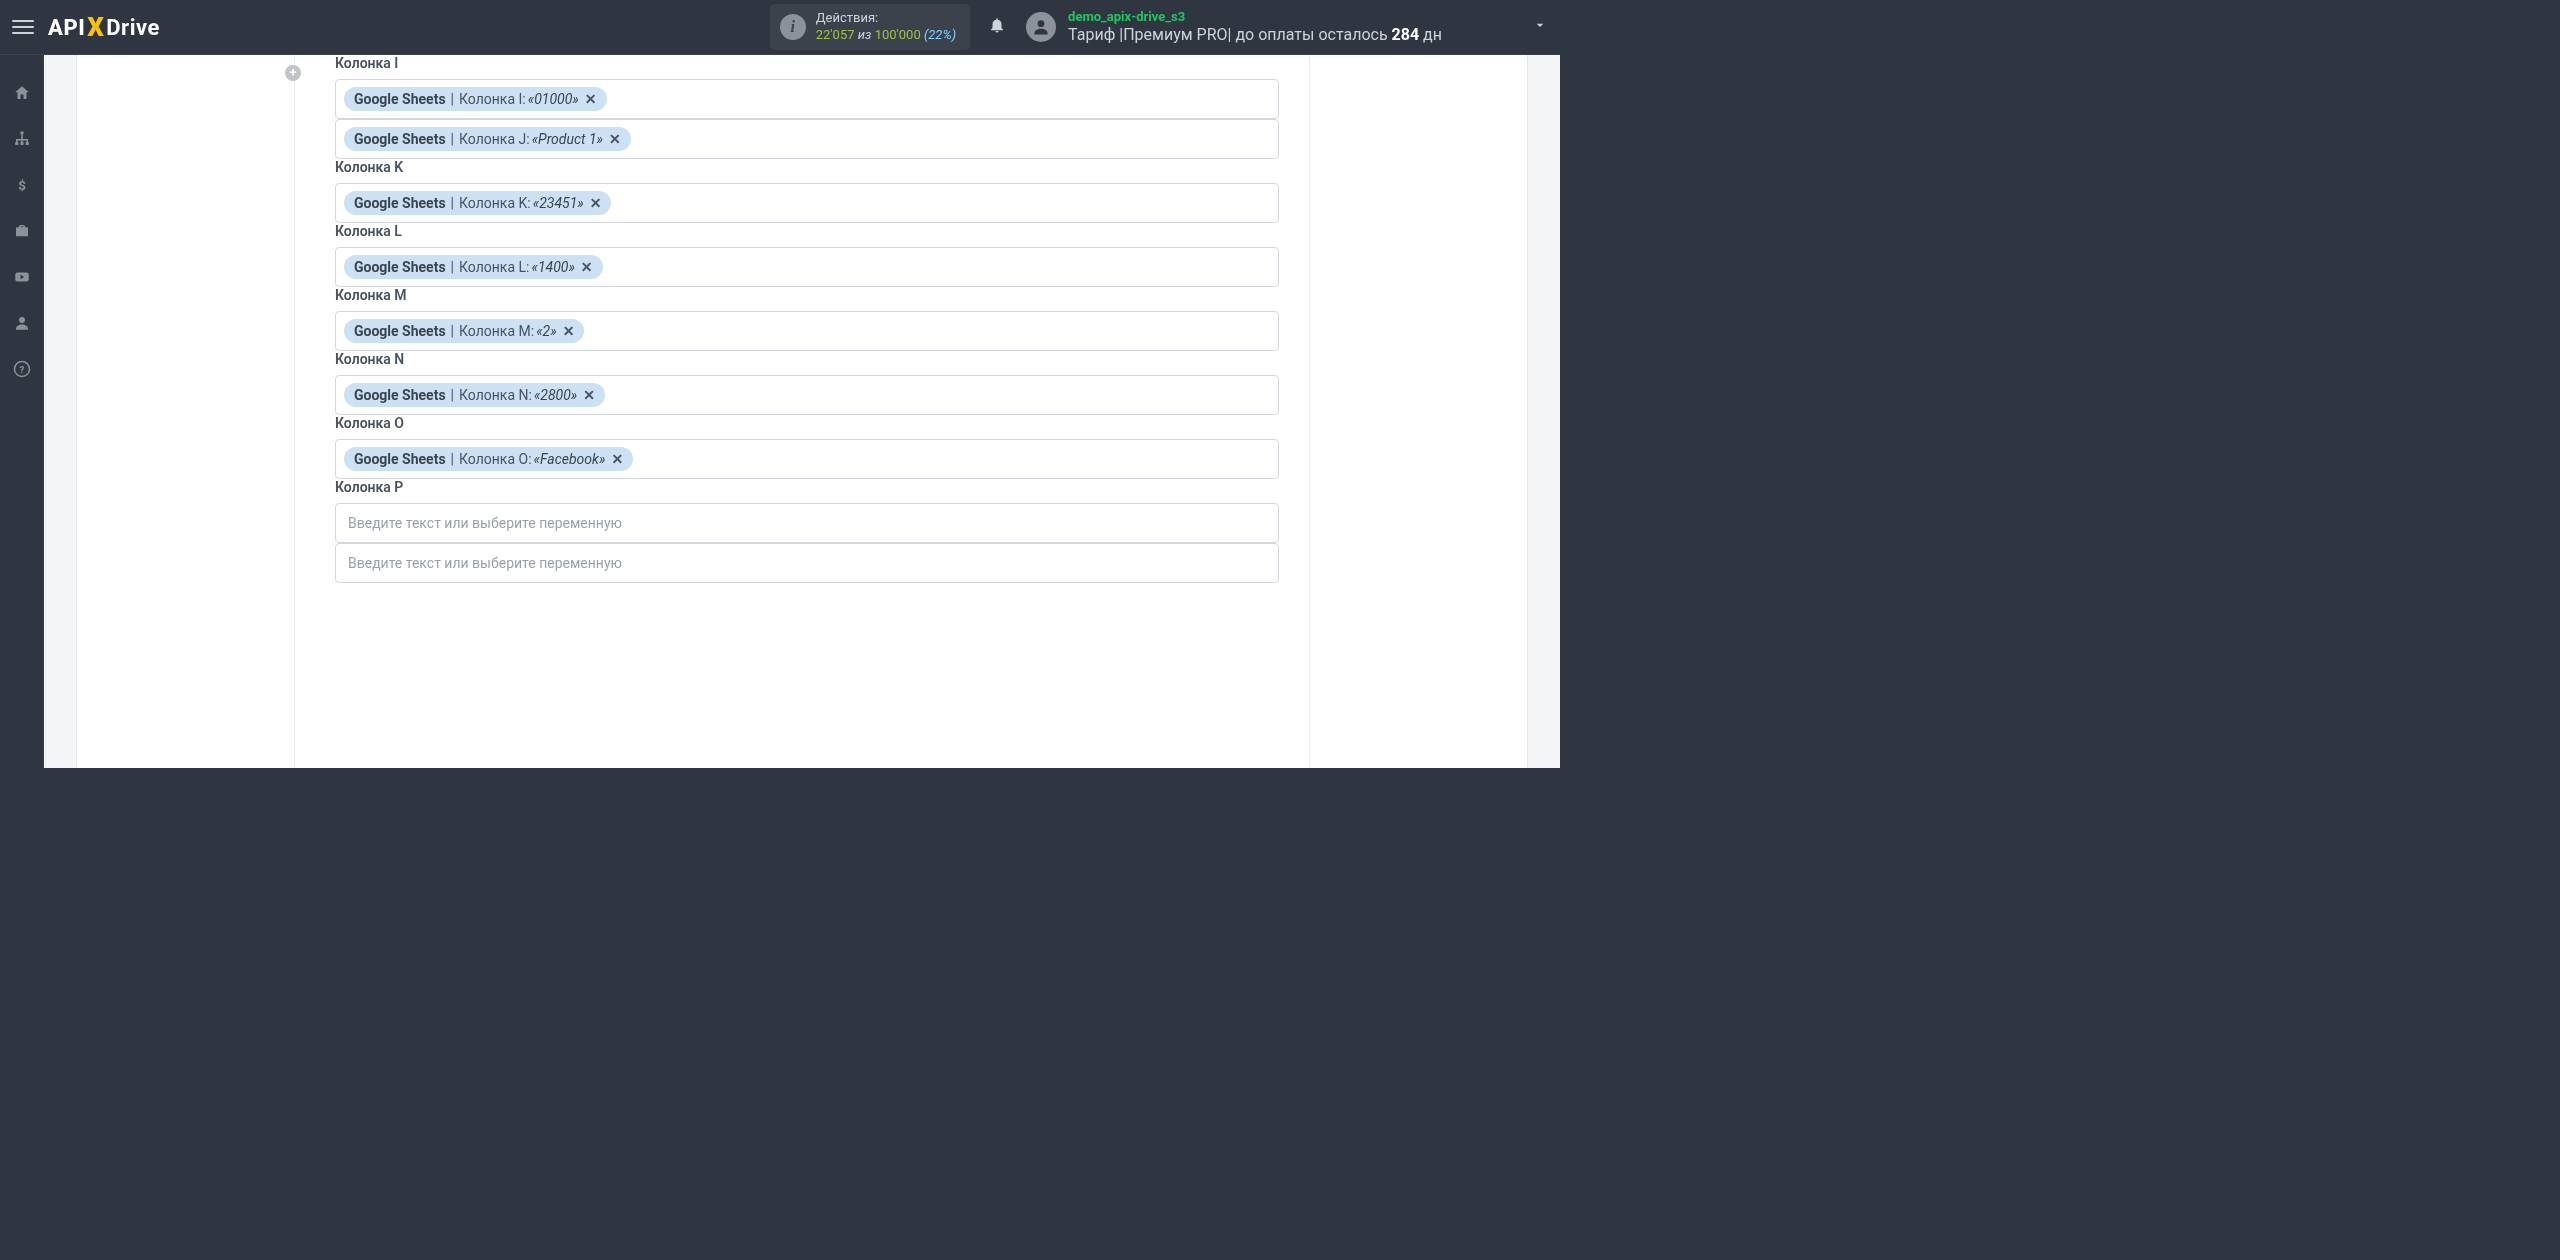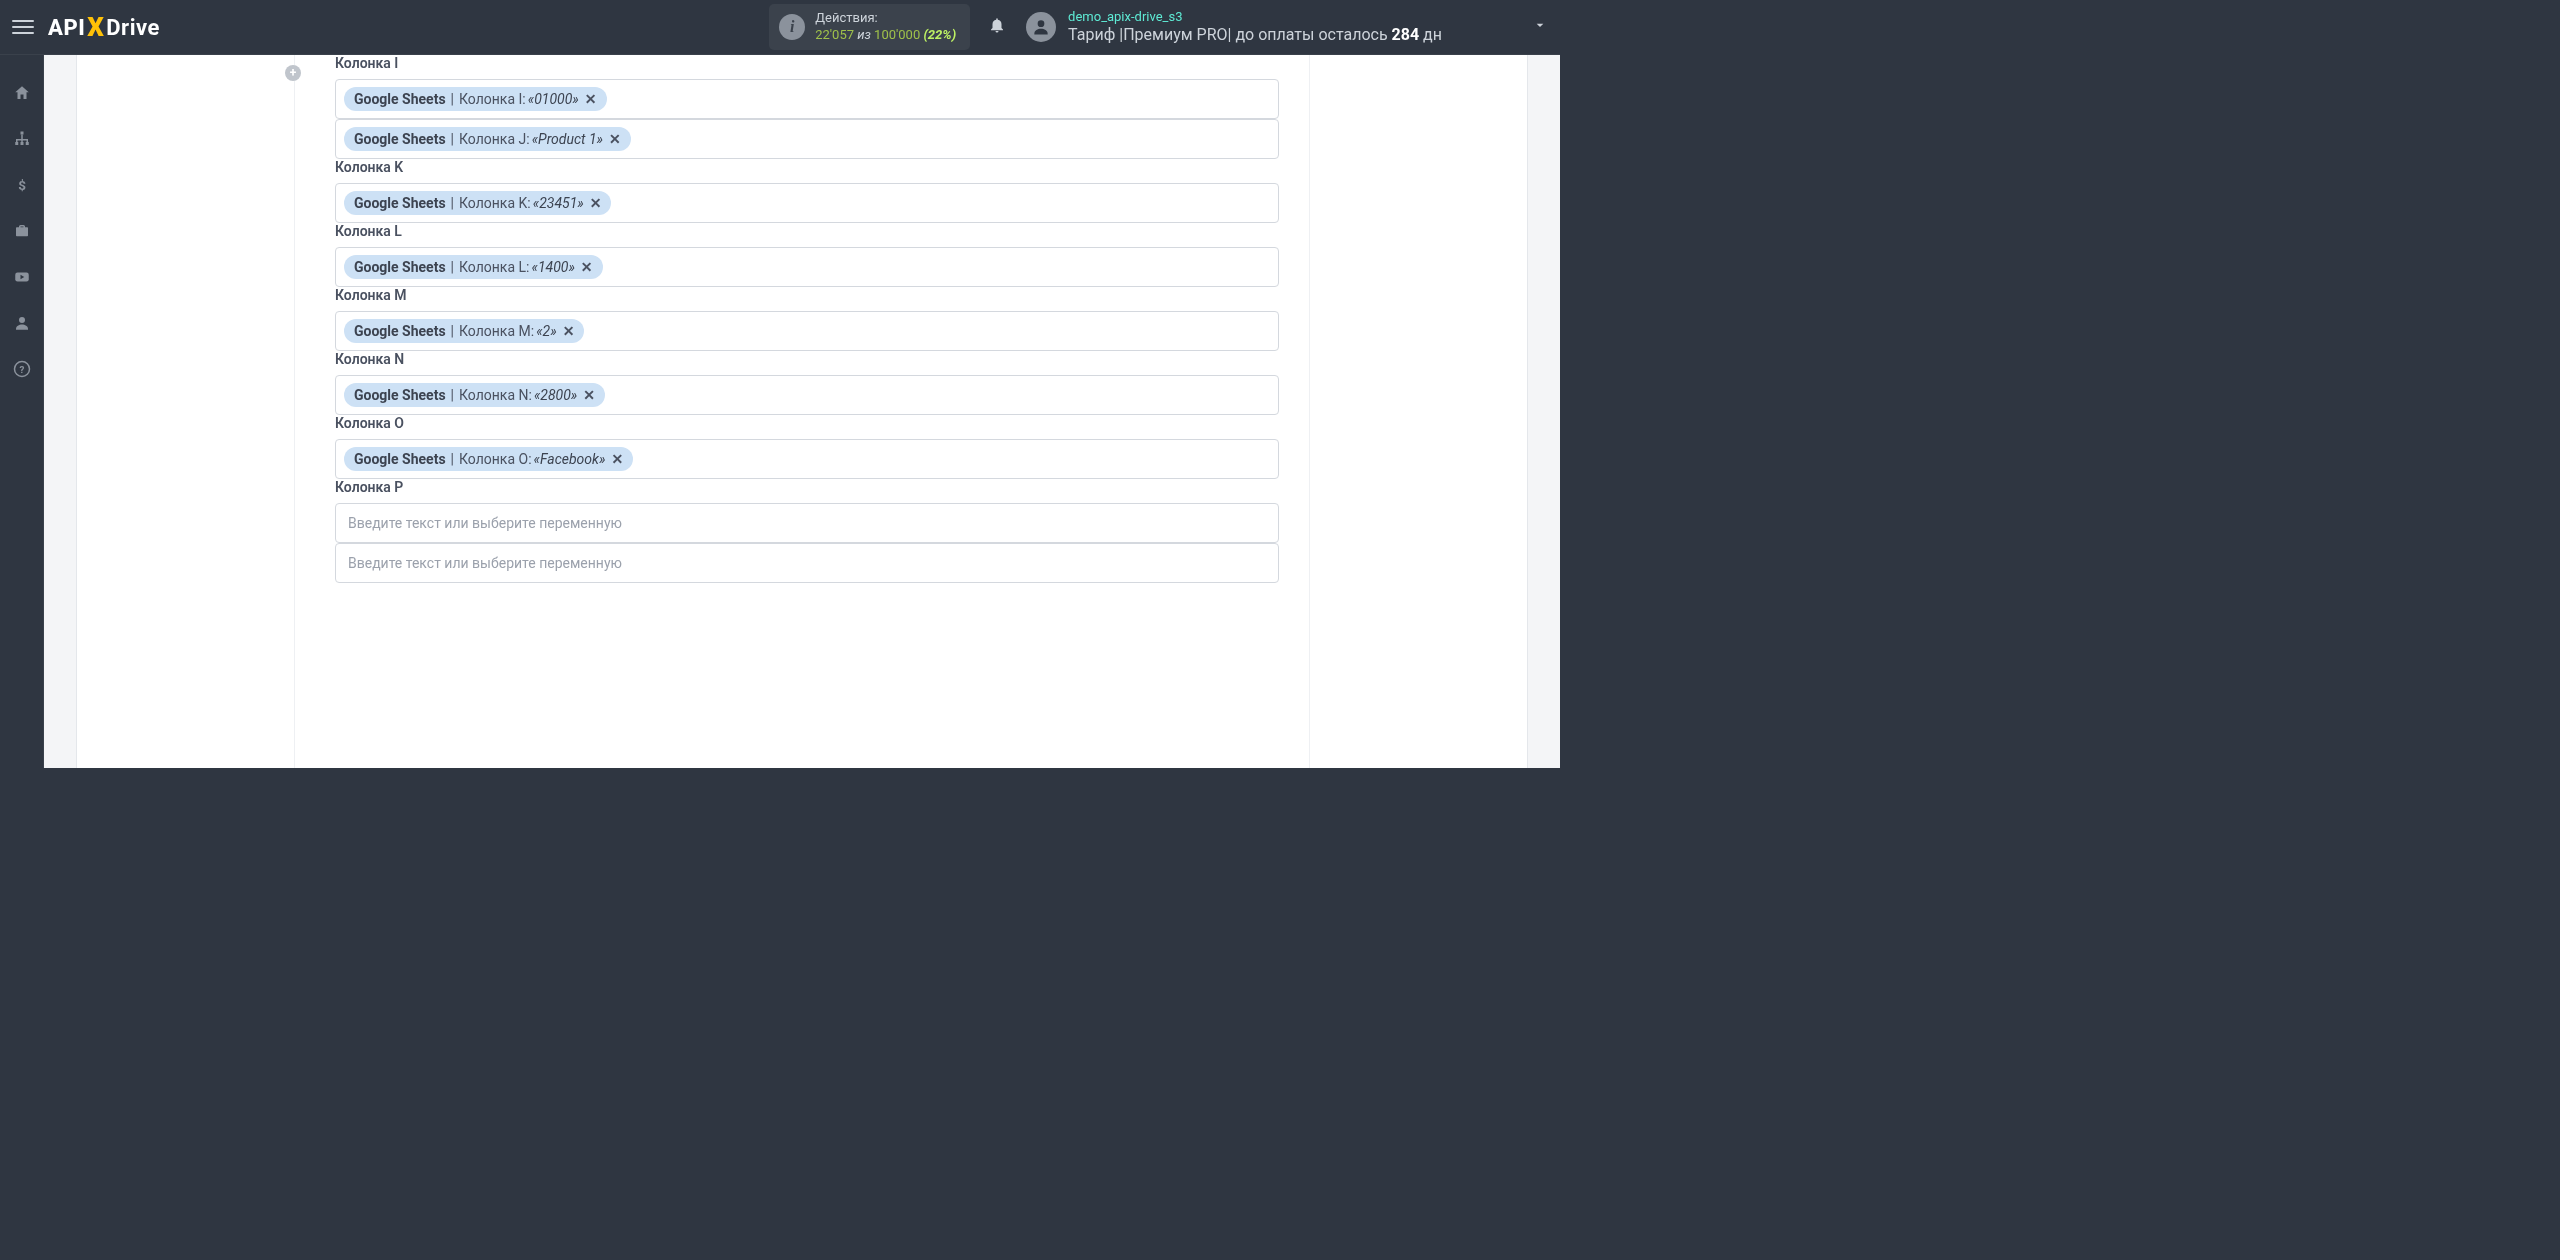--- a/index.html
+++ b/index.html
@@ -58,33 +58,33 @@
     display:flex;align-items:center;justify-content:center;
     font-weight: 900; font-family: Georgia, serif;
     font-style: italic;
     font-size: 16px;
   }
   .actions-text { font-size: 13px; line-height: 1.3; }
   .actions-text .line1 { color: #cdd3da; }
   .actions-text .line2 .used { color: #9fc14a; }
   .actions-text .line2 .of { color: #cdd3da; font-style: italic; }
   .actions-text .line2 .total { color: #9fc14a; }
-  .actions-text .line2 .pct { color: #bef264; font-style: italic; font-weight: bold; }
+  .actions-text .line2 .pct { color: #7dd3fc; font-style: italic; }
   .bell {
     color: #cdd3da; margin-right: 20px; cursor:pointer;
   }
   .user-block {
     display:flex; align-items:center; gap:12px; color:#cdd3da;
   }
   .avatar-circ {
     width: 30px; height: 30px; border-radius: 50%;
     background: #8b929c; display:flex;align-items:center;justify-content:center;
   }
   .user-text { font-size: 13px; line-height: 1.25; }
-  .user-text .name { color: #5eead4; }
+  .user-text .name { color: #22c55e; font-weight: bold; }
   .user-text .tariff { font-size: 16px; color:#cdd3da; }
   .user-text .tariff .days { color:#fff; font-weight:700; }
   .caret-down {
     margin-left: 90px; color:#cdd3da; cursor:pointer;
   }
   
   .body-row { display:flex; flex:1; min-height:0; }
   .nav-rail {
     width: 44px;
     background: #2f3641;

